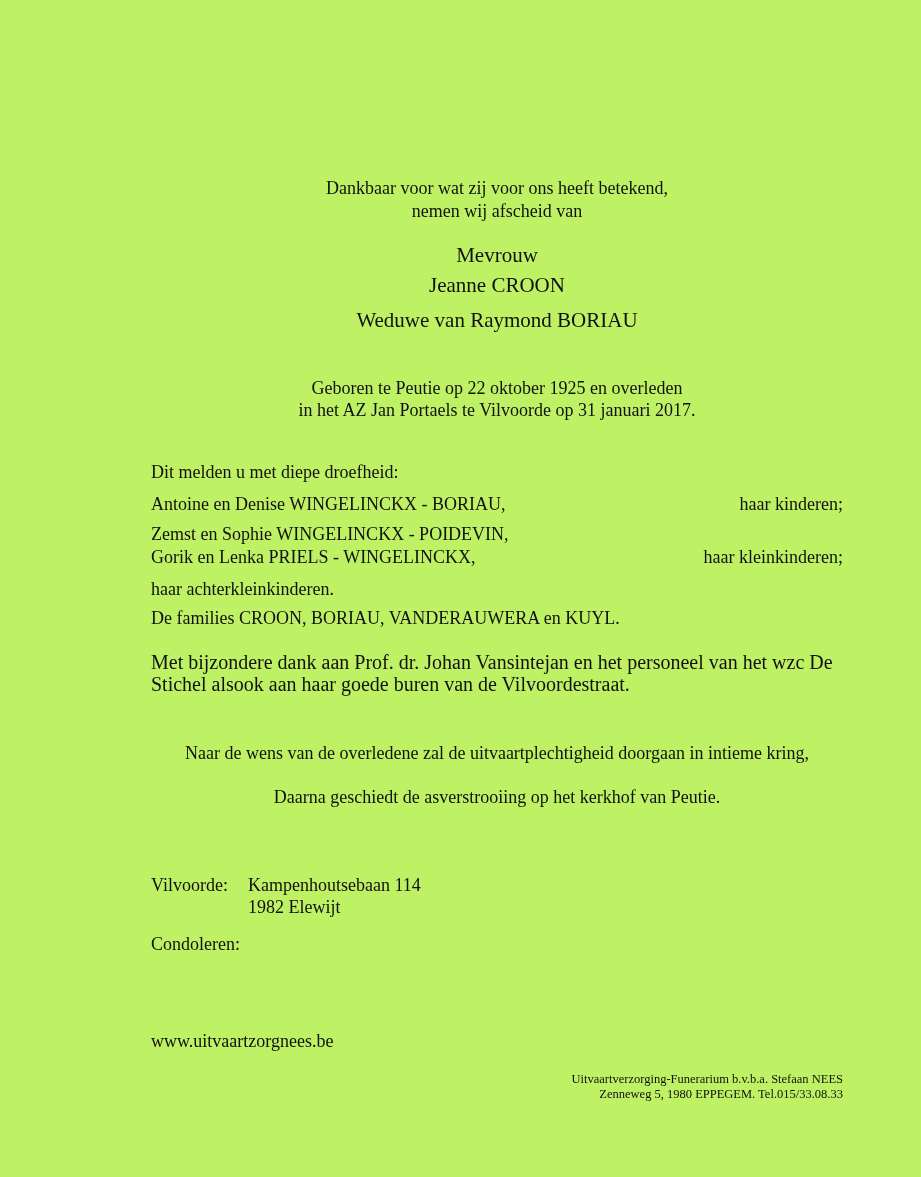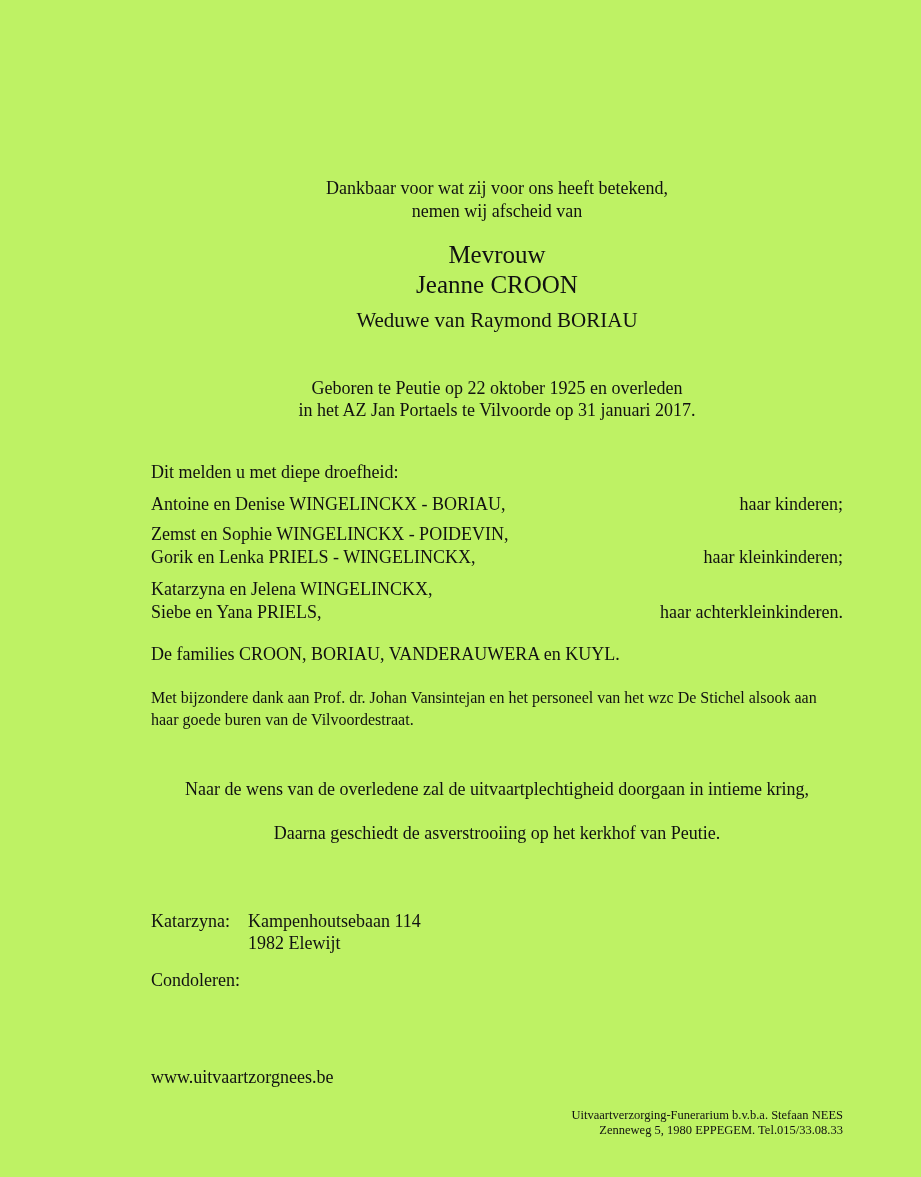--- a/index.html
+++ b/index.html
@@ -23,21 +23,21 @@
     margin-left: 151px;
   }
   .txt {
     font-size: 18px;
     line-height: 23px;
   }
   .center { text-align: center; }
   .intro { font-size: 18px; line-height: 23px; }
   .deceased-block { margin-top: 17px; }
   .salutation, .deceased-name {
-    font-size: 25px;
+    font-size: 21px;
     line-height: 30px;
   }
   .widow-line {
     margin-top: 7px;
     font-size: 21px;
     line-height: 26px;
   }
   .life-dates {
     margin-top: 44px;
     font-size: 18px;
@@ -48,24 +48,24 @@
   }
   .relative-row {
     display: flex;
     justify-content: space-between;
     align-items: flex-end;
   }
   .relative-row.row-1 { margin-top: 9px; }
   .relative-row.row-2 { margin-top: 7px; }
   .relative-row.row-3 { margin-top: 9px; }
   .relation-label { white-space: nowrap; }
-  .families-line { margin-top: 19px; }
+  .families-line { margin-top: 6px; }
   .thanks-par {
     margin-top: 21px;
-    font-size: 16px;
+    font-size: 20px;
     line-height: 22px;
   }
   .ceremony-block {
     margin-top: 47px;
     font-size: 18px;
     line-height: 23px;
   }
   .ashes-line { margin-top: 21px; }
   .address-row {
     margin-top: 65px;
@@ -122,39 +122,35 @@
 
     <div class="relative-row row-2">
       <div>
         <div class="txt">Zemst en Sophie WINGELINCKX - POIDEVIN,</div>
         <div class="txt">Gorik en Lenka PRIELS - WINGELINCKX,</div>
       </div>
       <div class="txt relation-label">haar kleinkinderen;</div>
     </div>
 
     <div class="relative-row row-3">
-      <div>
-        <div class="txt">Katarzyna en Jelena WINGELINCKX,</div>
-        <div class="txt">Siebe en Yana PRIELS,</div>
-      </div>
       <div class="txt relation-label">haar achterkleinkinderen.</div>
     </div>
 
     <div class="families-line txt">De families CROON, BORIAU, VANDERAUWERA en KUYL.</div>
 
     <div class="thanks-par">Met bijzondere dank aan Prof. dr. Johan Vansintejan en het personeel van het wzc De Stichel alsook aan haar goede buren van de Vilvoordestraat.</div>
 
     <div class="ceremony-block center">
       <div>Naar de wens van de overledene zal de uitvaartplechtigheid doorgaan in intieme kring,</div>
     </div>
 
     <div class="ashes-line txt center">Daarna geschiedt de asverstrooiing op het kerkhof van Peutie.</div>
 
     <div class="address-row">
-      <div class="address-label">Katarzyna:</div>
+      <div class="address-label">Vilvoorde:</div>
       <div>
         <div>Kampenhoutsebaan 114</div>
         <div>1982 Elewijt</div>
       </div>
     </div>
 
     <div class="condolence-row">
       <div class="condolence-label">Condoleren:</div>
       <div>www.uitvaartzorgnees.be</div>
     </div>

